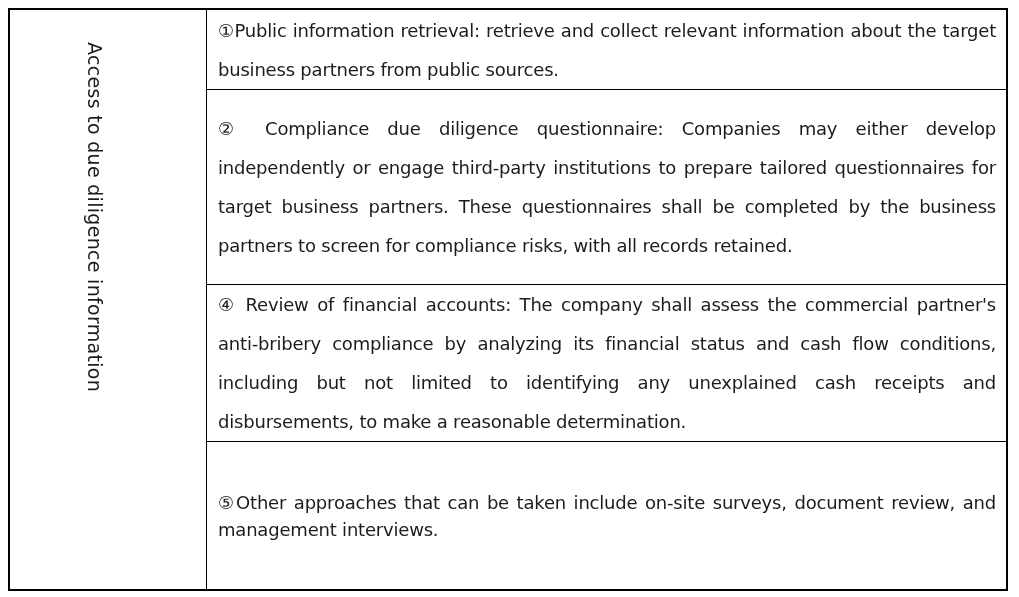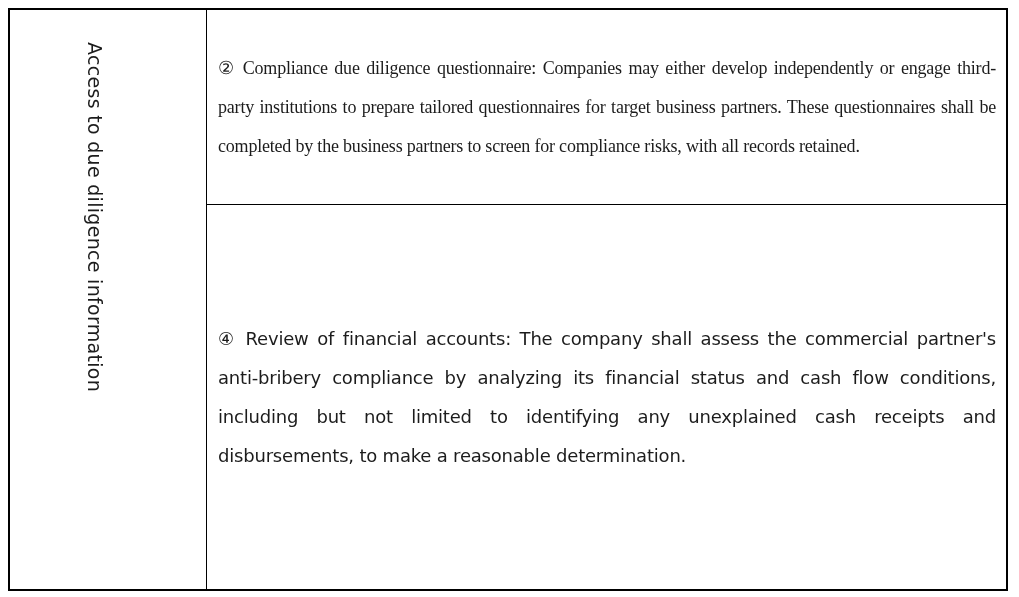--- a/index.html
+++ b/index.html
@@ -56,42 +56,48 @@
   }
   .trow:last-child { border-bottom: none; flex: 1; }
   .trow p {
     margin: 0;
     width: 100%;
     text-align: justify;
     font-size: 18px;
     letter-spacing: -0.2px;
   }
   .r1 { height: 80px; }
-  .r2 { height: 195px; font-family: Liberation Serif, serif; }
+  .r2 { height: 195px; }
   .r3 { height: 75px; }
   .r4 { height: 157px; }
   .spacious p { line-height: 39px; }
   .compact p  { line-height: 27px; }
 </style>
 </head>
 <body>
 
 <div class="table">
 
   <div class="header-cell">
     <div class="vtext">Access to due diligence information</div>
   </div>
 
   <div class="rows-col">
 
+    <div class="trow r1 spacious">
+      <p><span>①</span><span>Public information retrieval: retrieve and collect relevant information about the target business partners from public sources.</span></p>
+    </div>
 
     <div class="trow r2 spacious">
       <p><span>②</span><span> Compliance due diligence questionnaire: Companies may either develop independently or engage third-party institutions to prepare tailored questionnaires for target business partners. These questionnaires shall be completed by the business partners to screen for compliance risks, with all records retained.</span></p>
     </div>
 
 
     <div class="trow r4 spacious">
       <p><span>④</span><span> Review of financial accounts: The company shall assess the commercial partner's anti-bribery compliance by analyzing its financial status and cash flow conditions, including but not limited to identifying any unexplained cash receipts and disbursements, to make a reasonable determination.</span></p>
     </div>
 
+    <div class="trow r5 compact">
+      <p><span>⑤</span><span>Other approaches that can be taken include on-site surveys, document review, and management interviews.</span></p>
+    </div>
 
   </div>
 </div>
 
 </body></html>

